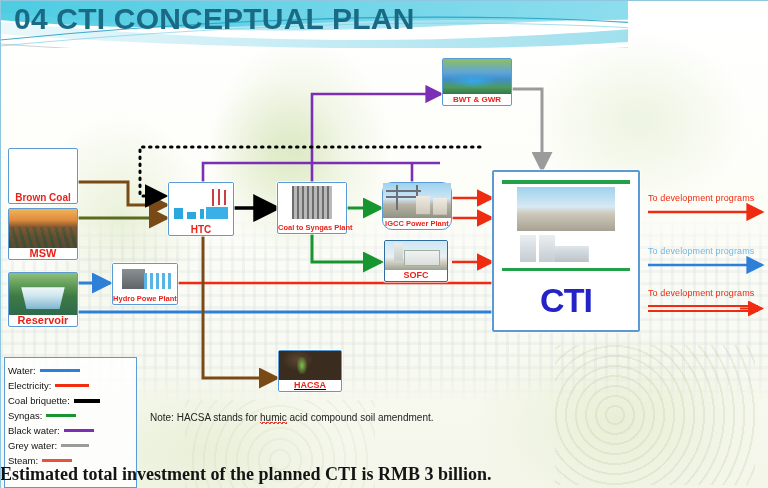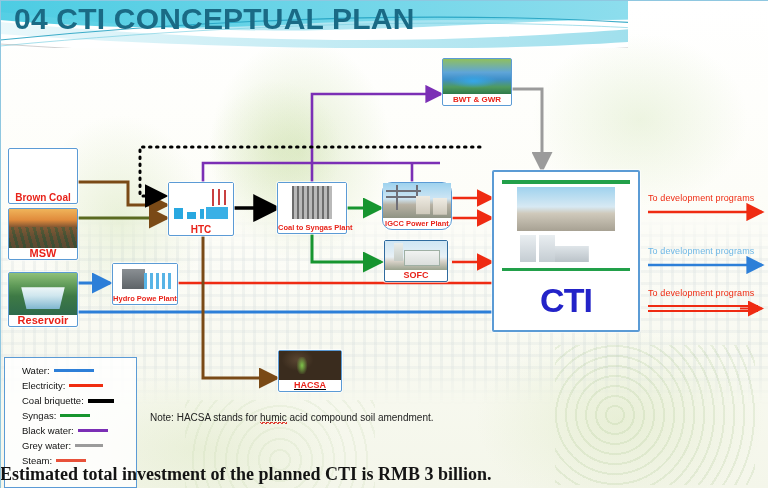--- a/index.html
+++ b/index.html
@@ -129,21 +129,21 @@
     background:
       linear-gradient(#e9eef1,#c4ccd2) 6% 100%/16% 92% no-repeat,
       linear-gradient(#e9eef1,#c4ccd2) 28% 100%/16% 92% no-repeat,
       linear-gradient(#dfe5e9,#b9c1c7) 52% 100%/42% 56% no-repeat;}
 
   svg.wires{position:absolute;left:0;top:0;width:768px;height:488px;z-index:9;pointer-events:none;}
 
   
   .legend{position:absolute;left:4px;top:357px;width:133px;height:131px;
     background:rgba(255,255,255,.82);border:1px solid #5b9bd5;box-sizing:border-box;
-    padding:5px 6px 0 17px;z-index:20;overflow:hidden;}
+    padding:5px 6px 0 3px;z-index:20;overflow:hidden;}
   .leg-row{display:flex;align-items:center;height:15px;white-space:nowrap;}
   .leg-label{font-size:9.5px;color:#111;line-height:11px;}
   .leg-swatch{flex:0 0 auto;margin-left:4px;height:0;width:40px;border-top-style:solid;}
 
   
   .out-label{position:absolute;font-size:9px;z-index:14;white-space:nowrap;letter-spacing:.1px;}
 
   
   .note{position:absolute;left:150px;top:412px;font-size:10px;color:#222;z-index:20;white-space:nowrap;}
   .note u{text-decoration:none;

